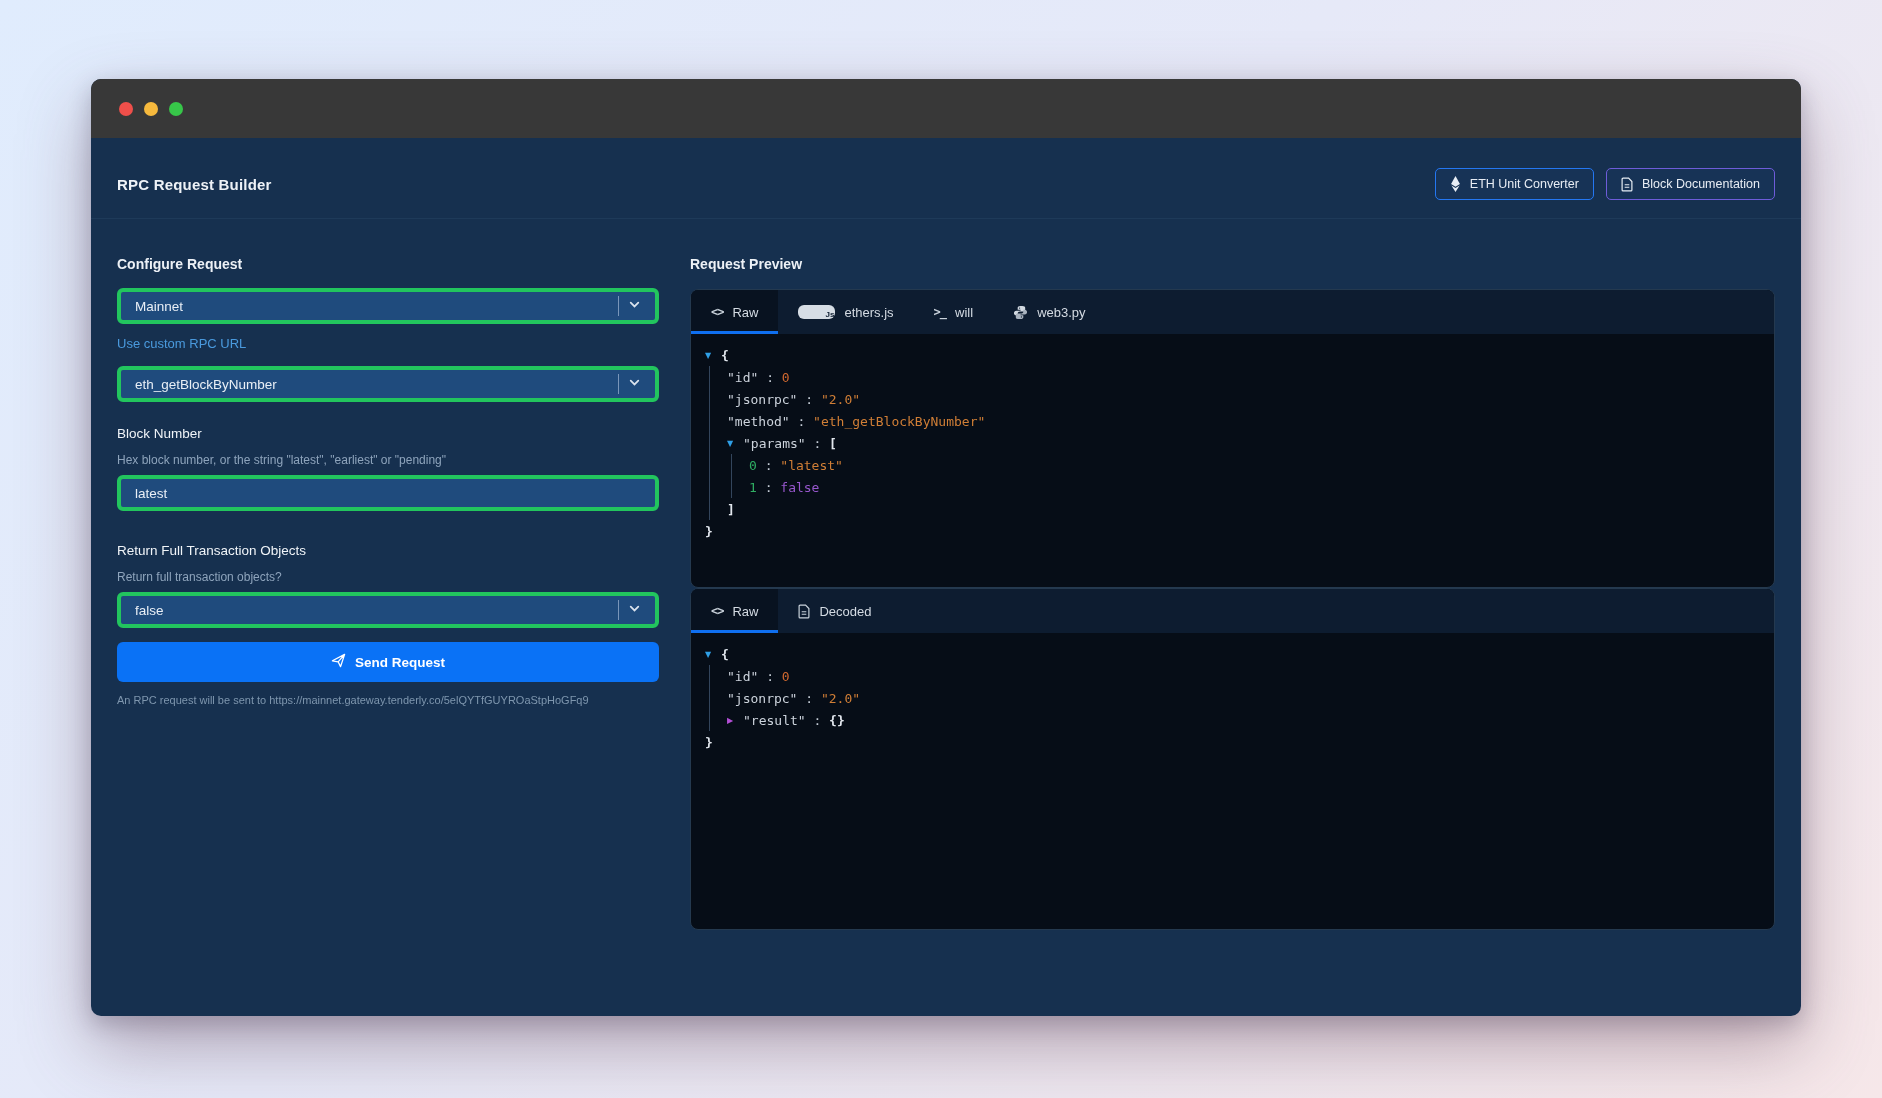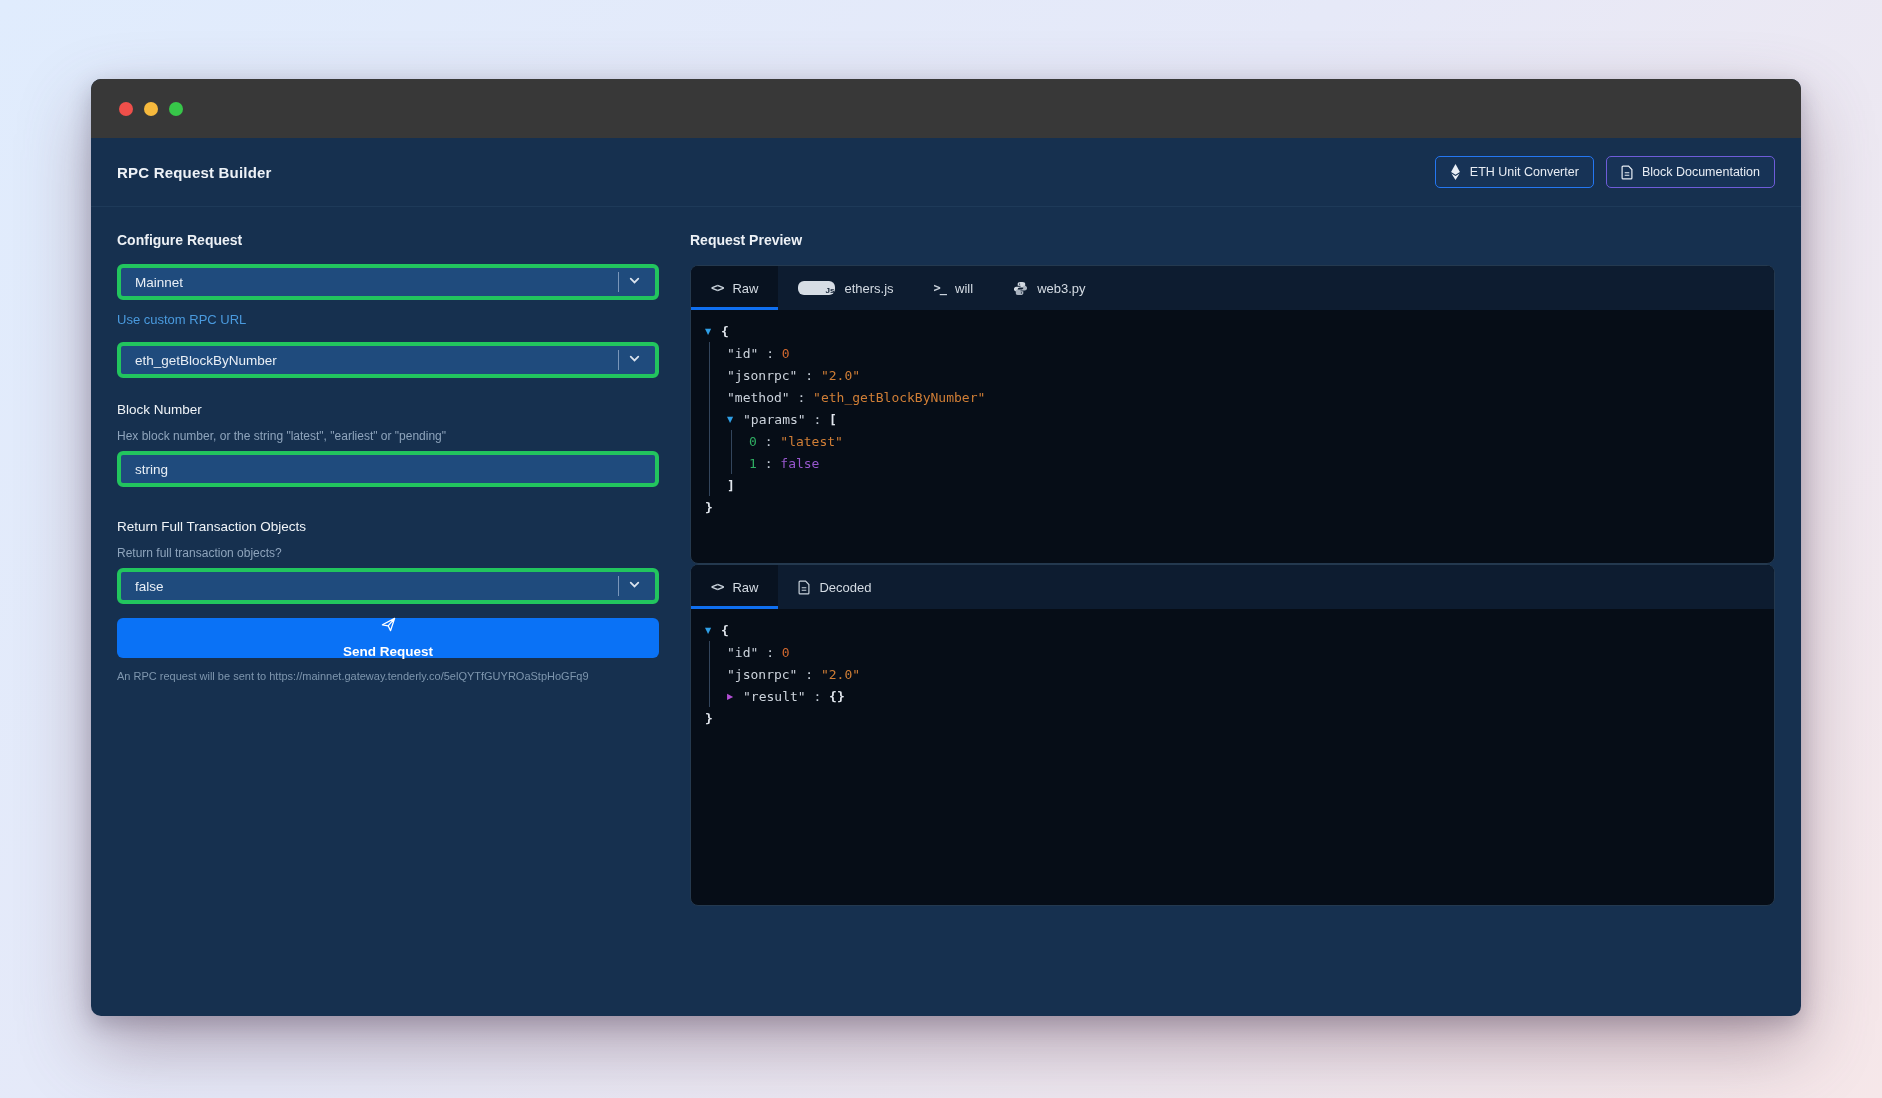--- a/index.html
+++ b/index.html
@@ -6,21 +6,21 @@
   html,body { width:1882px; height:1098px; overflow:hidden; }
   body {
     font-family:"Liberation Sans", sans-serif;
     background:linear-gradient(135deg,#e0ecfd 0%, #e6e9f8 45%, #f6e7e9 100%);
     position:relative;
   }
   .window {
     position:absolute; left:91px; top:79px; width:1710px; height:937px;
     border-radius:10px; overflow:hidden; background:#16304f;
     box-shadow:0 30px 70px rgba(110,80,100,.45), 0 8px 22px rgba(40,40,70,.25);
-    display:flex; flex-direction:column;
+    display:flex; flex-direction:column;gap:12px;
   }
   .titlebar { height:59px; flex:none; background:#383838; display:flex; align-items:center; padding-left:28px; gap:11px; }
   .light { width:14px; height:14px; border-radius:50%; display:inline-block; }
   .light.red { background:#ef4f4a; }
   .light.yellow { background:#f6b93d; }
   .light.green { background:#37c649; }
 
   .app-header { height:69px; flex:none; display:flex; align-items:center; justify-content:space-between;
     padding:0 26px; border-bottom:1px solid #1e3a59; }
   .app-title { font-size:15px; font-weight:700; color:#eef2f7; letter-spacing:.2px; }
@@ -44,21 +44,21 @@
   }
   .sel-right { margin-left:auto; display:flex; align-items:center; gap:9px; }
   .sel-div { width:1px; height:20px; background:#8aa3c4; opacity:.85; }
   .link { font-size:13px; color:#4a9ade; text-decoration:none; display:inline-block; margin:12px 0 15px 0; cursor:pointer; }
   .field-label { font-size:13.5px; font-weight:400; color:#f0f4f8; margin-bottom:12px; }
   .mt24 { margin-top:24px; } .mt32 { margin-top:32px; }
   .field-help { font-size:12px; color:#8ea4bc; margin-bottom:8px; }
   .send {
     margin-top:14px; width:100%; height:40px; border:none; border-radius:6px; background:#0a72f6;
     color:#ffffff; font-size:13.5px; font-weight:600; font-family:inherit; display:flex; align-items:center;
-    justify-content:center; gap:9px; cursor:pointer;flex-direction:column;
+    justify-content:center; gap:9px; cursor:pointer;
   }
   .footnote { margin-top:12px; font-size:11px; color:#7e96ae; }
 
   .panel { border:1px solid #24394f; border-radius:8px; overflow:hidden; background:#060d17; }
   .resp-head { margin-top:63px; }
   .resp-head + .panel { }
   .tabbar { height:44px; background:#0d1c30; display:flex; }
   .tab { display:flex; align-items:center; gap:9px; padding:0 20px; font-size:13px; color:#d4dbe3;
     background:transparent; border:none; font-family:inherit; position:relative; cursor:pointer; }
   .tab.active { background:#081220; }
@@ -141,21 +141,21 @@
           <span class="sel-div"></span>
           <span><svg width="13" height="13" viewBox="0 0 12 12">
                 <path d="M2.5 4.3 L6 7.8 L9.5 4.3" fill="none" stroke="#dae3ee" stroke-width="1.6" stroke-linecap="round"></path>
               </svg></span>
         </span>
       </div>
 
       <div class="field-label mt24">Block Number</div>
       <div class="field-help">Hex block number, or the string "latest", "earliest" or "pending"</div>
       <div class="text-input">
-        <span>string</span>
+        <span>latest</span>
       </div>
 
       <div class="field-label mt32">Return Full Transaction Objects</div>
       <div class="field-help">Return full transaction objects?</div>
       <div class="select">
         <span>false</span>
         <span class="sel-right">
           <span class="sel-div"></span>
           <span><svg width="13" height="13" viewBox="0 0 12 12">
                 <path d="M2.5 4.3 L6 7.8 L9.5 4.3" fill="none" stroke="#dae3ee" stroke-width="1.6" stroke-linecap="round"></path>

